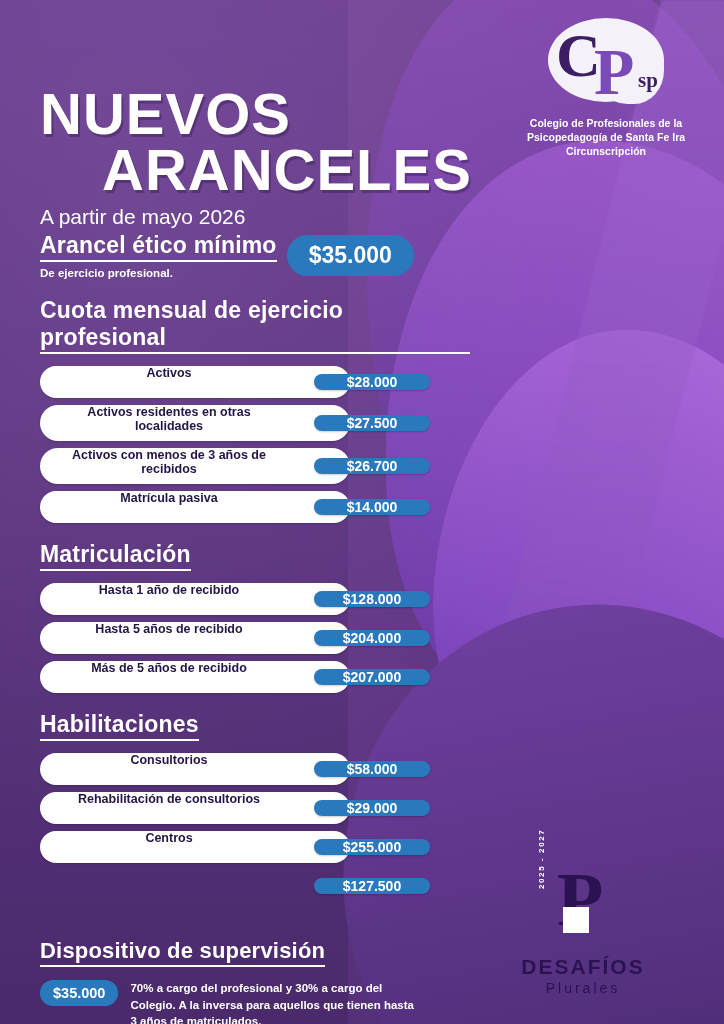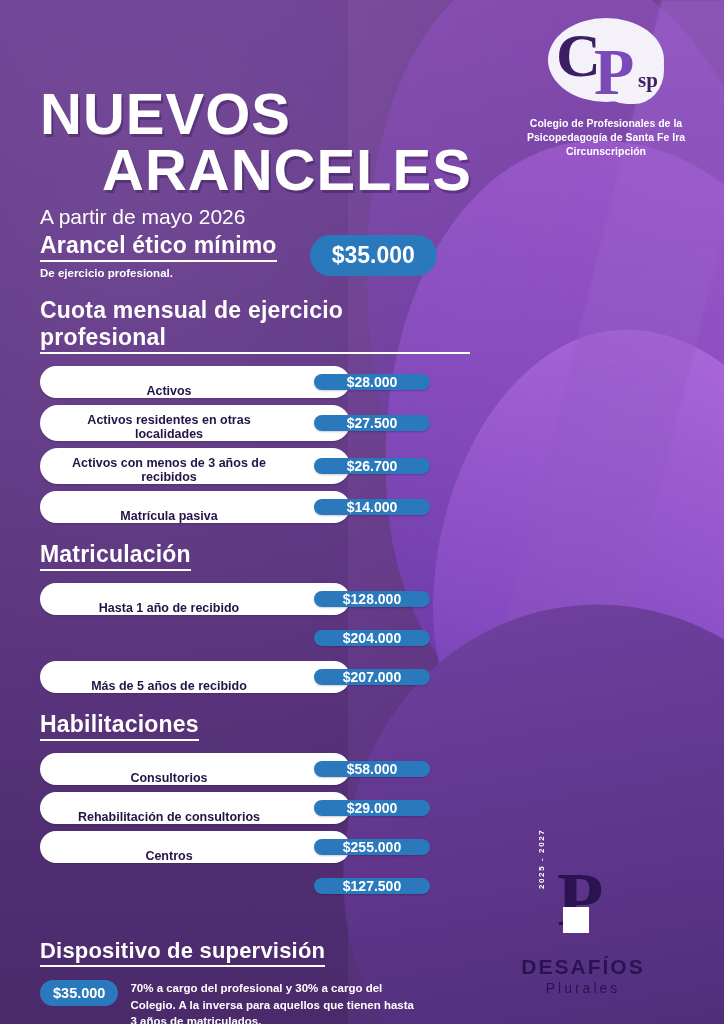--- a/index.html
+++ b/index.html
@@ -194,21 +194,21 @@
     border-bottom: 2px solid #ffffff;
     display: inline-block;
     padding-bottom: 1px;
     margin-bottom: 4px;
     letter-spacing: .2px;
   }
   .sec-head.small { font-size: 22px; }
   .hero-row {
     display: flex;
     align-items: center;
-    gap: 33px;
+    gap: 10px;
   }
   .hero-left { display: block; }
   .hero-sub {
     color: #ffffff;
     font-size: 11.5px;
     margin-top: 1px;
     font-weight: bold;
   }
   .hero-price {
     background: #2a79bd;
@@ -230,21 +230,21 @@
   }
   .row.tall { height: 36px; }
   .row-pill {
     position: absolute;
     left: 0; top: 0;
     width: 310px;
     height: 100%;
     background: #ffffff;
     border-radius: 999px;
     display: flex;
-    align-items: flex-end;
+    align-items: flex-start;
     justify-content: center;
     box-shadow: 0 1px 2px rgba(0,0,0,.18);
   }
   .row-label {
     color: #241447;
     font-size: 12.5px;
     font-weight: bold;
     text-align: center;
     line-height: 1.12;
     padding: 0 64px 0 12px;
@@ -422,20 +422,23 @@
     <div class="section">
       <div class="sec-head">Matriculación</div>
       <div class="rows">
         <div class="row">
           <div class="row-pill">
             <div class="row-label">Hasta 1 año de recibido</div>
           </div>
           <div class="row-price">$128.000</div>
         </div>
         <div class="row">
+          <div class="row-pill">
+            <div class="row-label">Hasta 5 años de recibido</div>
+          </div>
           <div class="row-price">$204.000</div>
         </div>
         <div class="row">
           <div class="row-pill">
             <div class="row-label">Más de 5 años de recibido</div>
           </div>
           <div class="row-price">$207.000</div>
         </div>
       </div>
     </div>

